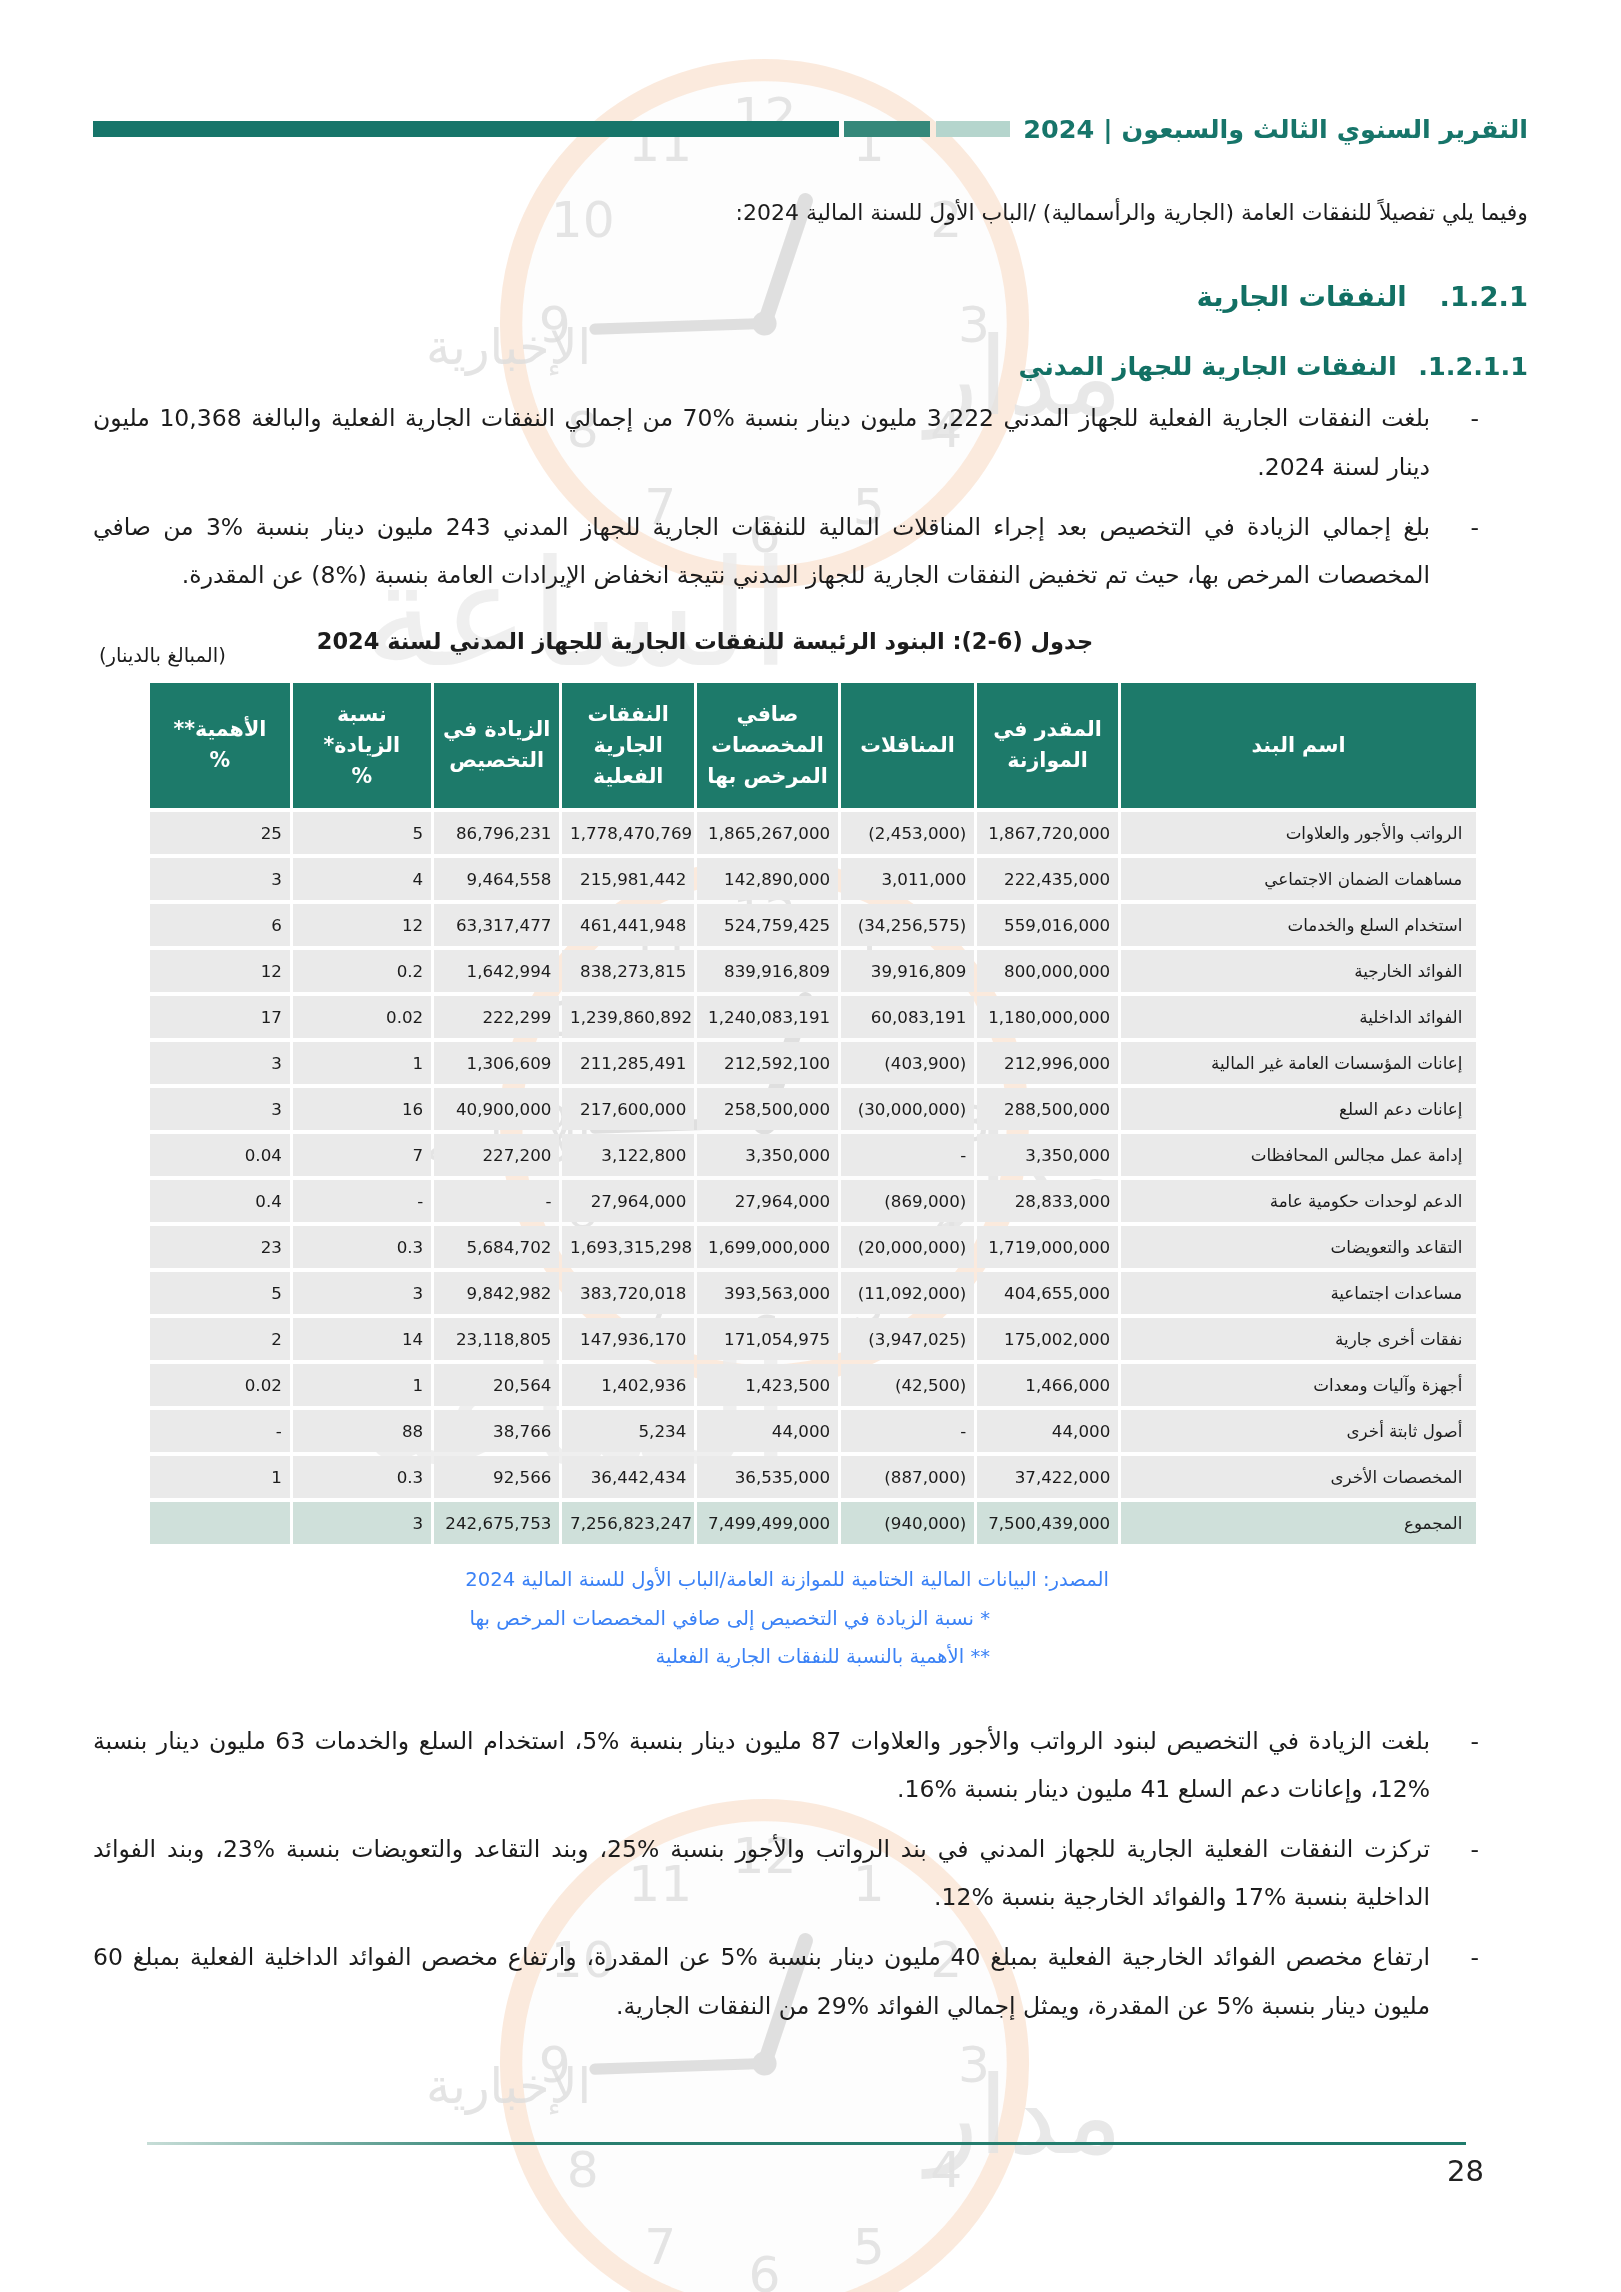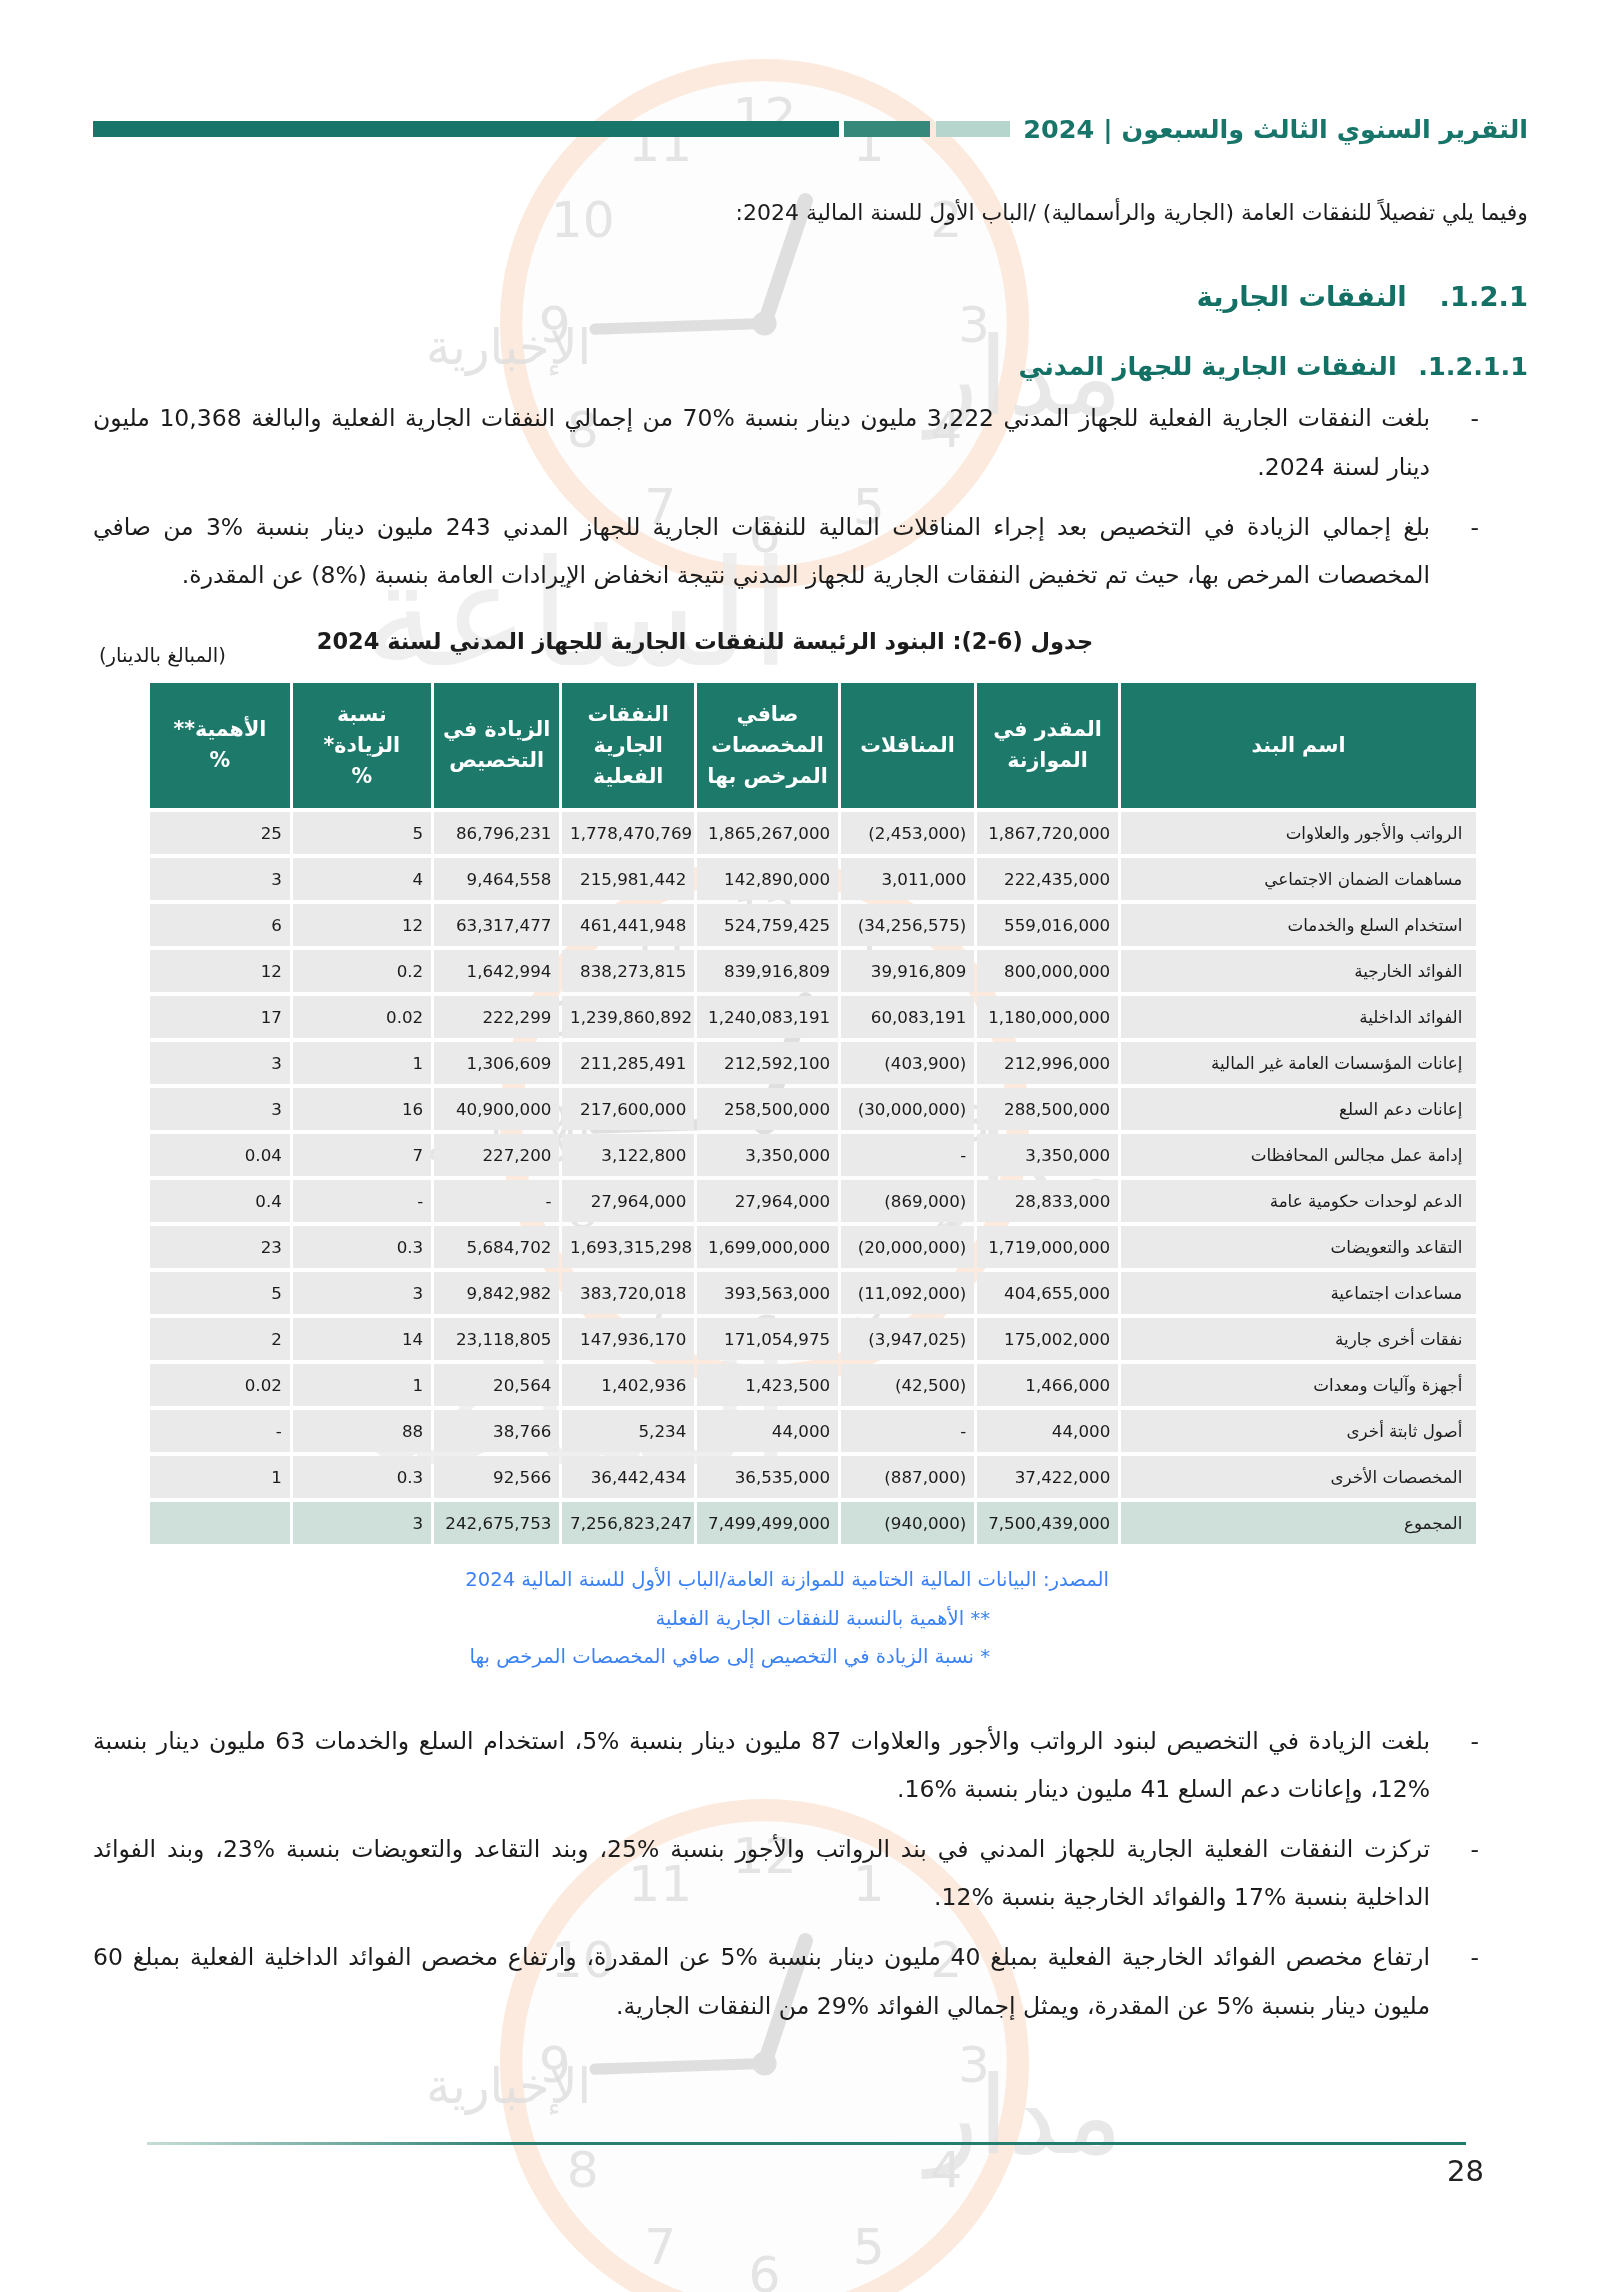--- a/index.html
+++ b/index.html
@@ -359,22 +359,22 @@
             <td class="num">7,256,823,247</td>
             <td class="num">242,675,753</td>
             <td class="num">3</td>
             <td class="num"></td>
           </tr>
         </tbody>
     </table>
 
     <div class="notes">
       <div class="note-source">المصدر: البيانات المالية الختامية للموازنة العامة/الباب الأول للسنة المالية 2024</div>
+      <div class="note-star">* نسبة الزيادة في التخصيص إلى صافي المخصصات المرخص بها</div>
       <div class="note-star">** الأهمية بالنسبة للنفقات الجارية الفعلية</div>
-      <div class="note-star">* نسبة الزيادة في التخصيص إلى صافي المخصصات المرخص بها</div>
     </div>
 
     <div class="dash-list bottom" id="bullets-bottom">
         <div class="dash-item">بلغت الزيادة في التخصيص لبنود الرواتب والأجور والعلاوات 87 مليون دينار بنسبة %5، استخدام السلع والخدمات 63 مليون دينار بنسبة %12، وإعانات دعم السلع 41 مليون دينار بنسبة %16.</div>
         <div class="dash-item">تركزت النفقات الفعلية الجارية للجهاز المدني في بند الرواتب والأجور بنسبة %25، وبند التقاعد والتعويضات بنسبة %23، وبند الفوائد الداخلية بنسبة %17 والفوائد الخارجية بنسبة %12.</div>
         <div class="dash-item">ارتفاع مخصص الفوائد الخارجية الفعلية بمبلغ 40 مليون دينار بنسبة %5 عن المقدرة، وارتفاع مخصص الفوائد الداخلية الفعلية بمبلغ 60 مليون دينار بنسبة %5 عن المقدرة، ويمثل إجمالي الفوائد %29 من النفقات الجارية.</div>
       </div>
 
   </div>
 

